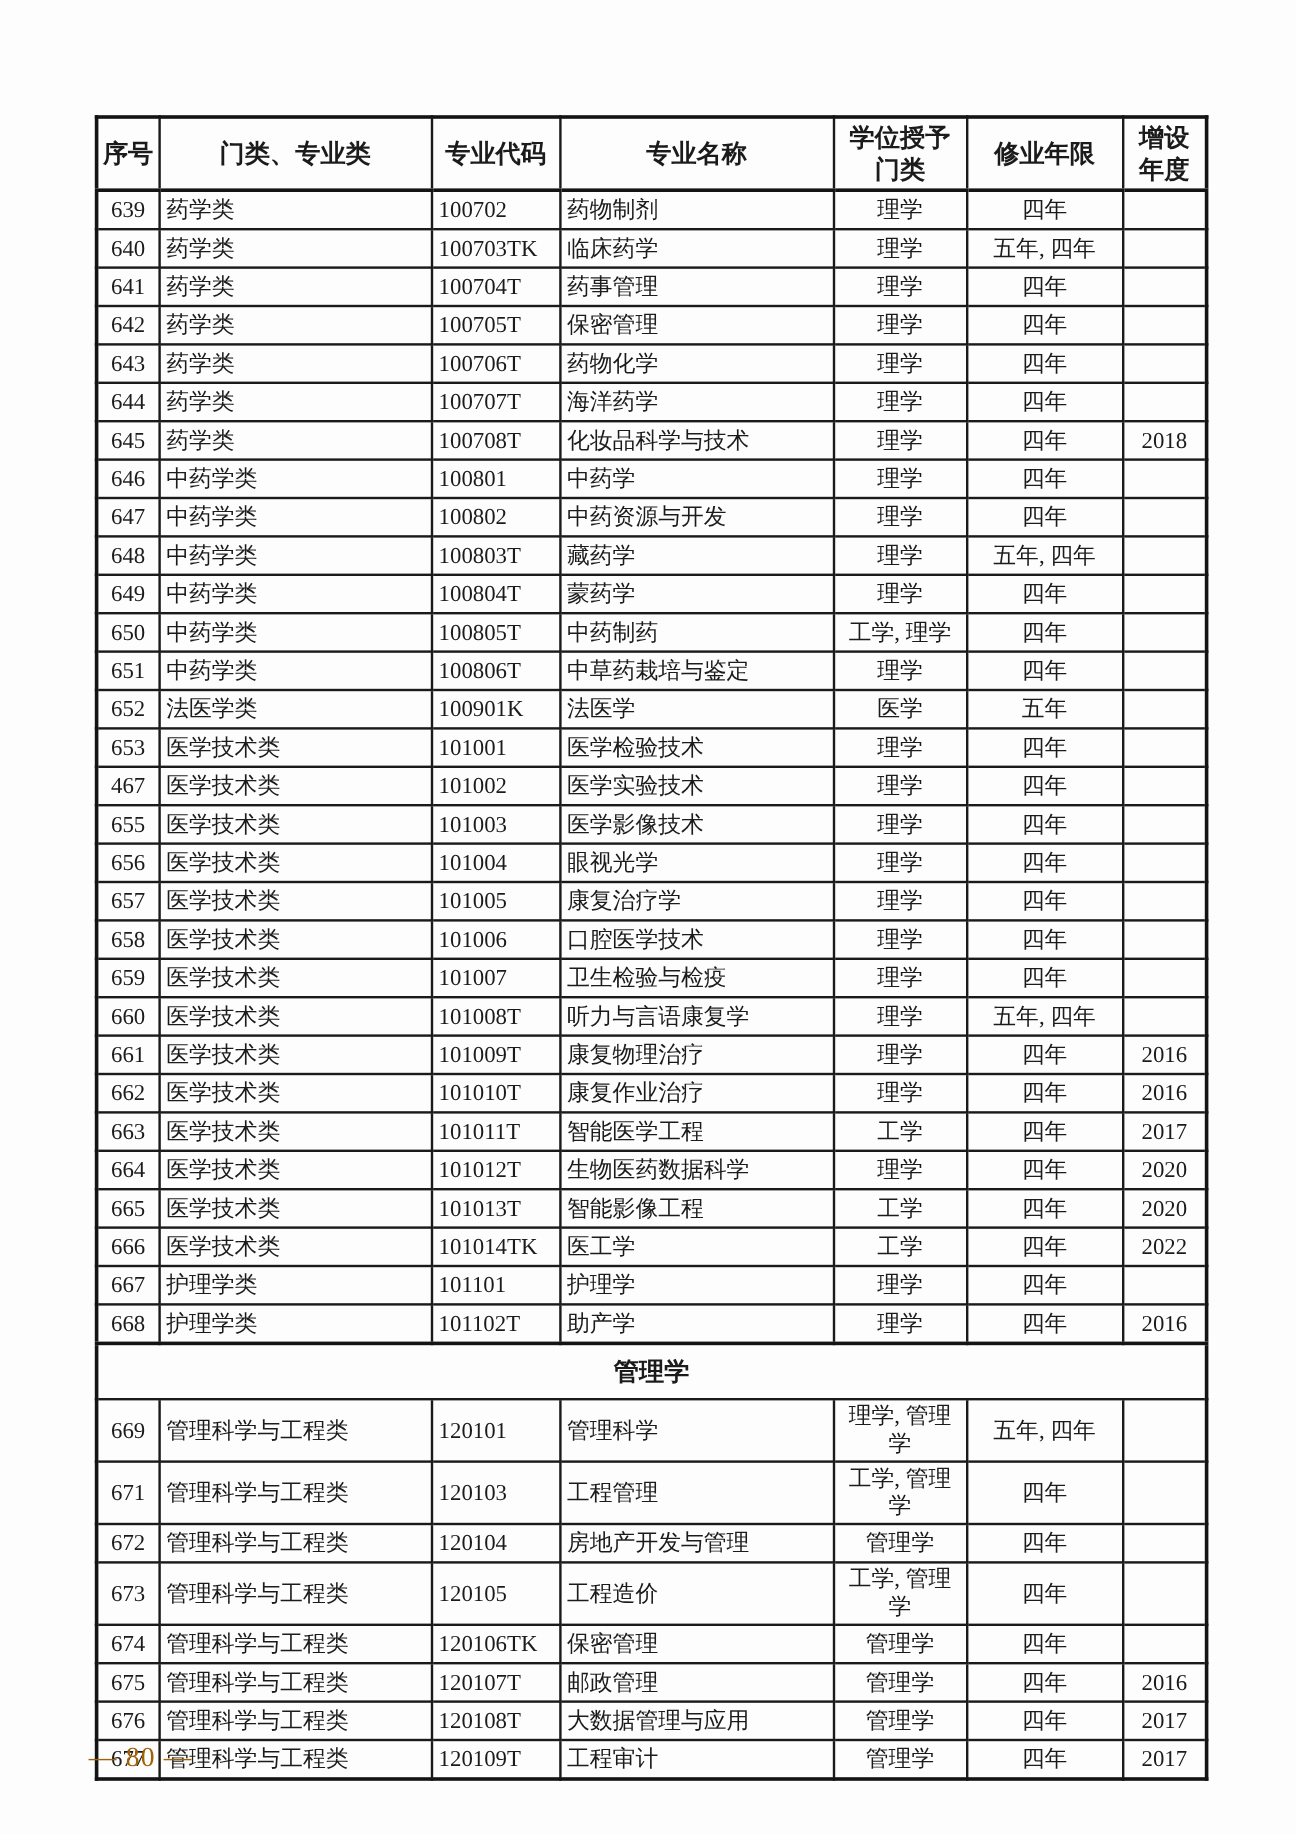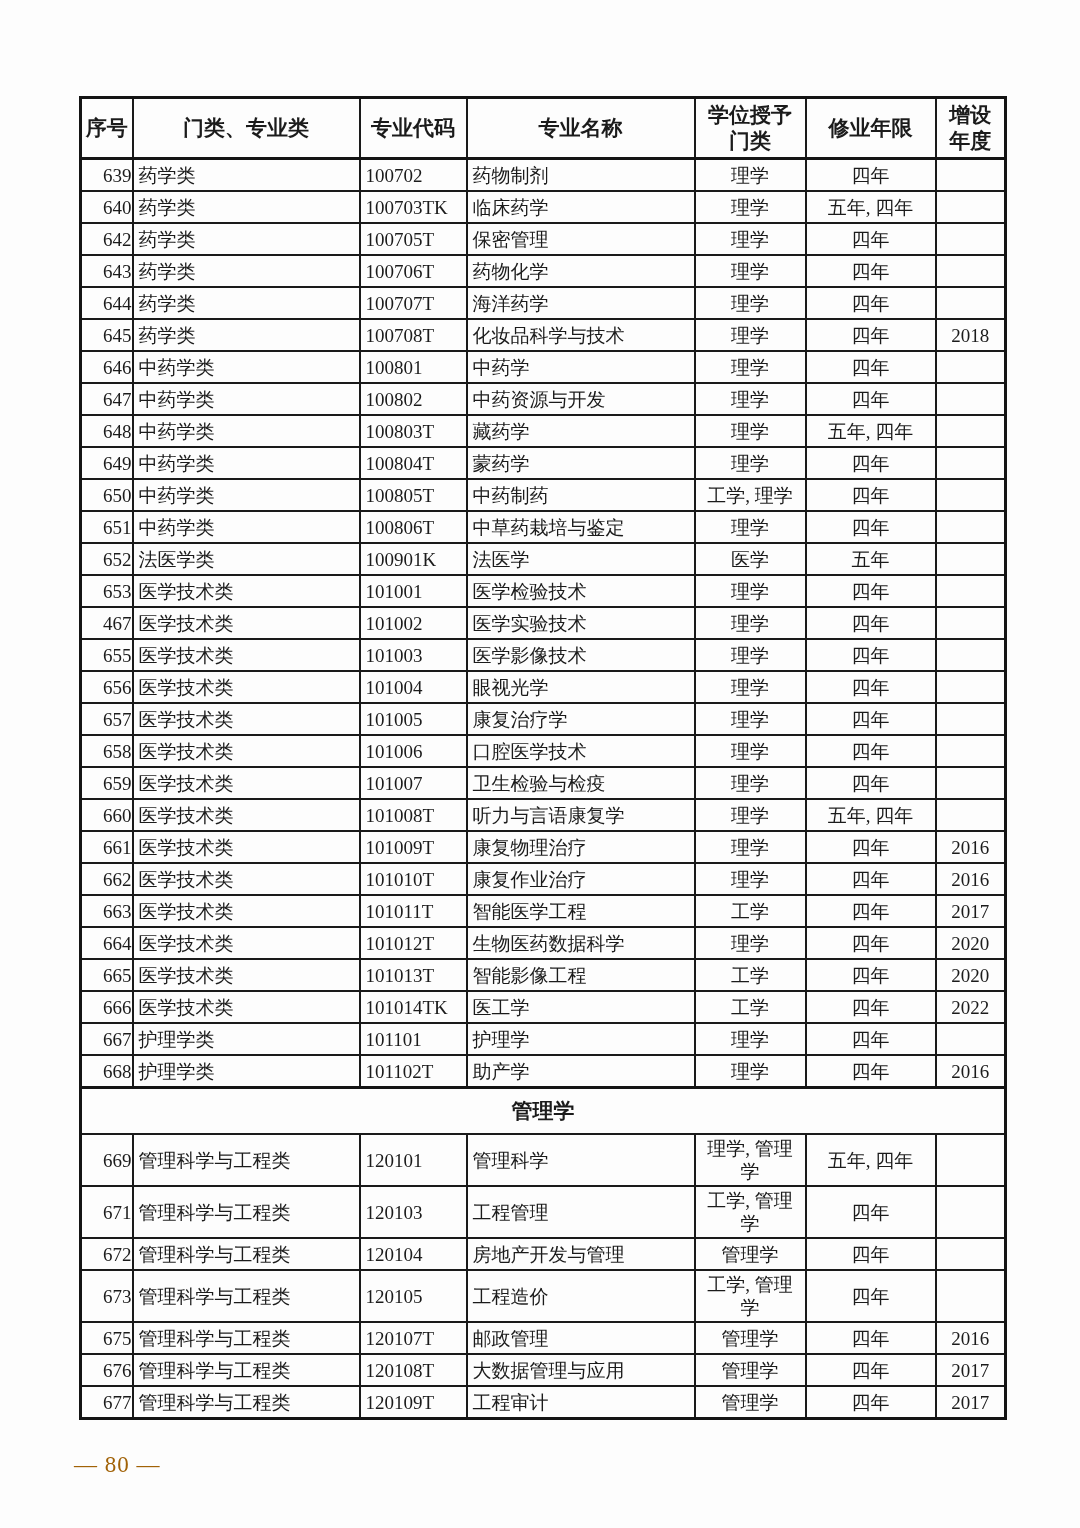--- a/index.html
+++ b/index.html
@@ -31,21 +31,21 @@
     line-height:26px;
     white-space:pre-line;
     border-bottom:3px solid #141414;
   }
   tbody td{
     font-size:19px;
     line-height:23px;
     height:26px;
     vertical-align:middle;
   }
-  td.c-no{text-align:right;margin-top:40px;}
+  td.c-no{text-align:center;margin-top:40px;}
   td.c-category,td.c-code,td.c-name{text-align:left;padding-left:5px;}
   td.c-degree,td.c-years,td.c-added{text-align:center;}
   td.c-degree{white-space:pre-line;padding:2px 2px;}
   tr.section-row td{
     height:44px;
     text-align:center;
     font-weight:bold;
     font-size:21px;
     border-top:3px solid #141414;
     border-bottom:2px solid #1a1a1a;
@@ -98,20 +98,29 @@
         <tr>
           <td class="c-no">640</td>
           <td class="c-category">药学类</td>
           <td class="c-code">100703TK</td>
           <td class="c-name">临床药学</td>
           <td class="c-degree">理学</td>
           <td class="c-years">五年, 四年</td>
           <td class="c-added"></td>
         </tr>
         <tr>
+          <td class="c-no">641</td>
+          <td class="c-category">药学类</td>
+          <td class="c-code">100704T</td>
+          <td class="c-name">药事管理</td>
+          <td class="c-degree">理学</td>
+          <td class="c-years">四年</td>
+          <td class="c-added"></td>
+        </tr>
+        <tr>
           <td class="c-no">642</td>
           <td class="c-category">药学类</td>
           <td class="c-code">100705T</td>
           <td class="c-name">保密管理</td>
           <td class="c-degree">理学</td>
           <td class="c-years">四年</td>
           <td class="c-added"></td>
         </tr>
         <tr>
           <td class="c-no">643</td>
@@ -379,20 +388,29 @@
           <td class="c-years">四年</td>
           <td class="c-added"></td>
         </tr>
         <tr>
           <td class="c-no">673</td>
           <td class="c-category">管理科学与工程类</td>
           <td class="c-code">120105</td>
           <td class="c-name">工程造价</td>
           <td class="c-degree">工学, 管理
 学</td>
+          <td class="c-years">四年</td>
+          <td class="c-added"></td>
+        </tr>
+        <tr>
+          <td class="c-no">674</td>
+          <td class="c-category">管理科学与工程类</td>
+          <td class="c-code">120106TK</td>
+          <td class="c-name">保密管理</td>
+          <td class="c-degree">管理学</td>
           <td class="c-years">四年</td>
           <td class="c-added"></td>
         </tr>
         <tr>
           <td class="c-no">675</td>
           <td class="c-category">管理科学与工程类</td>
           <td class="c-code">120107T</td>
           <td class="c-name">邮政管理</td>
           <td class="c-degree">管理学</td>
           <td class="c-years">四年</td>

